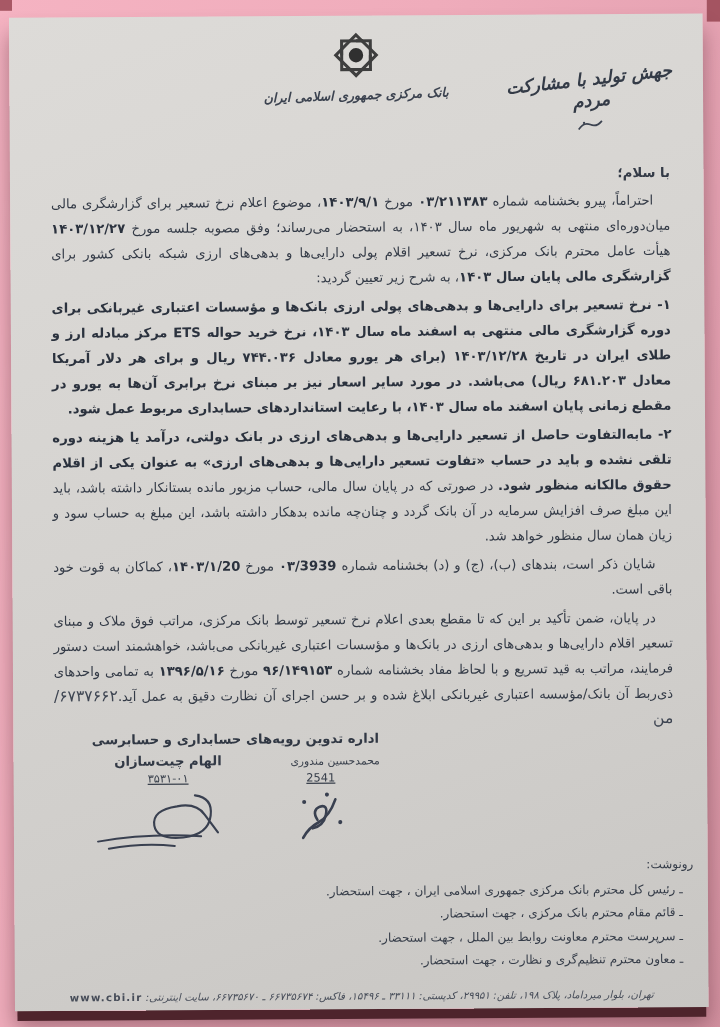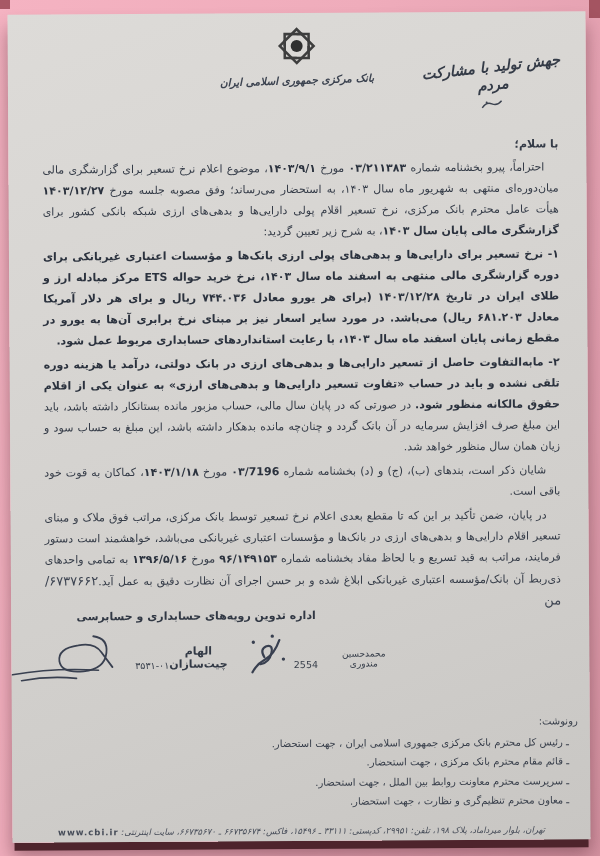--- a/index.html
+++ b/index.html
@@ -40,24 +40,24 @@
   .content p{margin:0 0 3px 0;}
   .indent{text-indent:14px;}
   .salutation{margin-bottom:2px !important;font-weight:bold;}
   b,.bold{font-weight:bold;color:#2b323e;}
   .bold-para{font-weight:bold;color:#2b323e;}
   .ref-num{font-size:13px;color:#3e4552;}
   
   .sig-block{position:absolute;top:596px;right:248px;width:290px;text-align:center;}
   .sig-dept{font-size:11px;font-weight:bold;color:#313844;margin-bottom:5px;}
   .sig-cols{display:flex;justify-content:center;gap:14px;}
-  .sig-col{display:flex;flex-direction:row;align-items:center;}
+  .sig-col{display:flex;flex-direction:column;align-items:center;}
   .sig-name-sm{font-size:9px;color:#39404c;padding-top:3px;margin-left:24px;}
   .sig-name-lg{font-size:11px;font-weight:bold;color:#333a46;}
-  .sig-code{font-size:9.5px;color:#39404c;margin-top:15px;}
+  .sig-code{font-size:9.5px;color:#39404c;margin-top:3px;text-decoration:underline;}
   .sig-scribble{margin-top:4px;}
   
   .cc-block{position:absolute;top:700px;right:12px;width:380px;font-size:10px;line-height:19.5px;color:#363d49;text-align:right;}
   .cc-label{margin-bottom:1px;}
   .cc-items{margin-right:9px;}
   .cc-items div{white-space:nowrap;}
   
   .paper-footer{
     position:absolute;bottom:5px;left:0;right:0;text-align:center;
     font-size:8.5px;color:#464c58;font-style:italic;letter-spacing:.2px;
@@ -98,31 +98,31 @@
 
   <div class="content">
     <p class="salutation">با سلام؛</p>
 
     <p class="indent"><span>احتراماً، پیرو بخشنامه شماره </span><b>۰۳/۲۱۱۳۸۳</b><span> مورخ </span><b>۱۴۰۳/۹/۱</b><span>، موضوع اعلام نرخ تسعیر برای گزارشگری مالی میان‌دوره‌ای منتهی به شهریور ماه سال ۱۴۰۳، به استحضار می‌رساند؛ وفق مصوبه جلسه مورخ </span><b>۱۴۰۳/۱۲/۲۷</b><span> هیأت عامل محترم بانک مرکزی، نرخ تسعیر اقلام پولی دارایی‌ها و بدهی‌های ارزی شبکه بانکی کشور برای </span><b>گزارشگری مالی پایان سال ۱۴۰۳</b><span>، به شرح زیر تعیین گردید:</span></p>
 
     <p class="bold-para">۱- نرخ تسعیر برای دارایی‌ها و بدهی‌های پولی ارزی بانک‌ها و مؤسسات اعتباری غیربانکی برای دوره گزارشگری مالی منتهی به اسفند ماه سال ۱۴۰۳، نرخ خرید حواله ETS مرکز مبادله ارز و طلای ایران در تاریخ ۱۴۰۳/۱۲/۲۸ (برای هر یورو معادل ۷۴۴.۰۳۶ ریال و برای هر دلار آمریکا معادل ۶۸۱.۲۰۳ ریال) می‌باشد. در مورد سایر اسعار نیز بر مبنای نرخ برابری آن‌ها به یورو در مقطع زمانی پایان اسفند ماه سال ۱۴۰۳، با رعایت استانداردهای حسابداری مربوط عمل شود.</p>
 
     <p><b>۲- مابه‌التفاوت حاصل از تسعیر دارایی‌ها و بدهی‌های ارزی در بانک دولتی، درآمد یا هزینه دوره تلقی نشده و باید در حساب «تفاوت تسعیر دارایی‌ها و بدهی‌های ارزی» به عنوان یکی از اقلام حقوق مالکانه منظور شود.</b><span> در صورتی که در پایان سال مالی، حساب مزبور مانده بستانکار داشته باشد، باید این مبلغ صرف افزایش سرمایه در آن بانک گردد و چنان‌چه مانده بدهکار داشته باشد، این مبلغ به حساب سود و زیان همان سال منظور خواهد شد.</span></p>
 
-    <p class="indent"><span>شایان ذکر است، بندهای (ب)، (ج) و (د) بخشنامه شماره </span><b>۰۳/7196</b><span> مورخ </span><b>۱۴۰۳/۱/۱۸</b><span>، کماکان به قوت خود باقی است.</span></p>
+    <p class="indent"><span>شایان ذکر است، بندهای (ب)، (ج) و (د) بخشنامه شماره </span><b>۰۳/3939</b><span> مورخ </span><b>۱۴۰۳/۱/20</b><span>، کماکان به قوت خود باقی است.</span></p>
 
     <p class="indent"><span>در پایان، ضمن تأکید بر این که تا مقطع بعدی اعلام نرخ تسعیر توسط بانک مرکزی، مراتب فوق ملاک و مبنای تسعیر اقلام دارایی‌ها و بدهی‌های ارزی در بانک‌ها و مؤسسات اعتباری غیربانکی می‌باشد، خواهشمند است دستور فرمایند، مراتب به قید تسریع و با لحاظ مفاد بخشنامه شماره </span><b>۹۶/۱۴۹۱۵۳</b><span> مورخ </span><b>۱۳۹۶/۵/۱۶</b><span> به تمامی واحدهای ذی‌ربط آن بانک/مؤسسه اعتباری غیربانکی ابلاغ شده و بر حسن اجرای آن نظارت دقیق به عمل آید.</span><span class="ref-num">۶۷۳۷۶۶۲/من</span></p>
   </div>
 
   <div class="sig-block">
     <div class="sig-dept">اداره تدوین رویه‌های حسابداری و حسابرسی</div>
     <div class="sig-cols">
       <div class="sig-col">
         <div class="sig-name-sm">محمدحسین مندوری</div>
-        <div class="sig-code">2554</div>
+        <div class="sig-code">2541</div>
         <div class="sig-scribble">
           <svg width="52" height="50" viewBox="0 0 52 50" aria-hidden="true">
             <path d="M38 8 q-5 14 -14 19 q-9 5 -13 13" fill="none" stroke="#394050" stroke-width="2.2" stroke-linecap="round"></path>
             <path d="M19 32 q9 -2 11 -11 q2 -9 -5 -7 q-7 3 -2 11" fill="none" stroke="#394050" stroke-width="2.2" stroke-linecap="round"></path>
             <circle cx="12" cy="10" r="1.7" fill="#394050"></circle>
             <circle cx="31" cy="4" r="1.7" fill="#394050"></circle>
             <circle cx="42" cy="27" r="1.7" fill="#394050"></circle>
           </svg>
         </div>
       </div>

